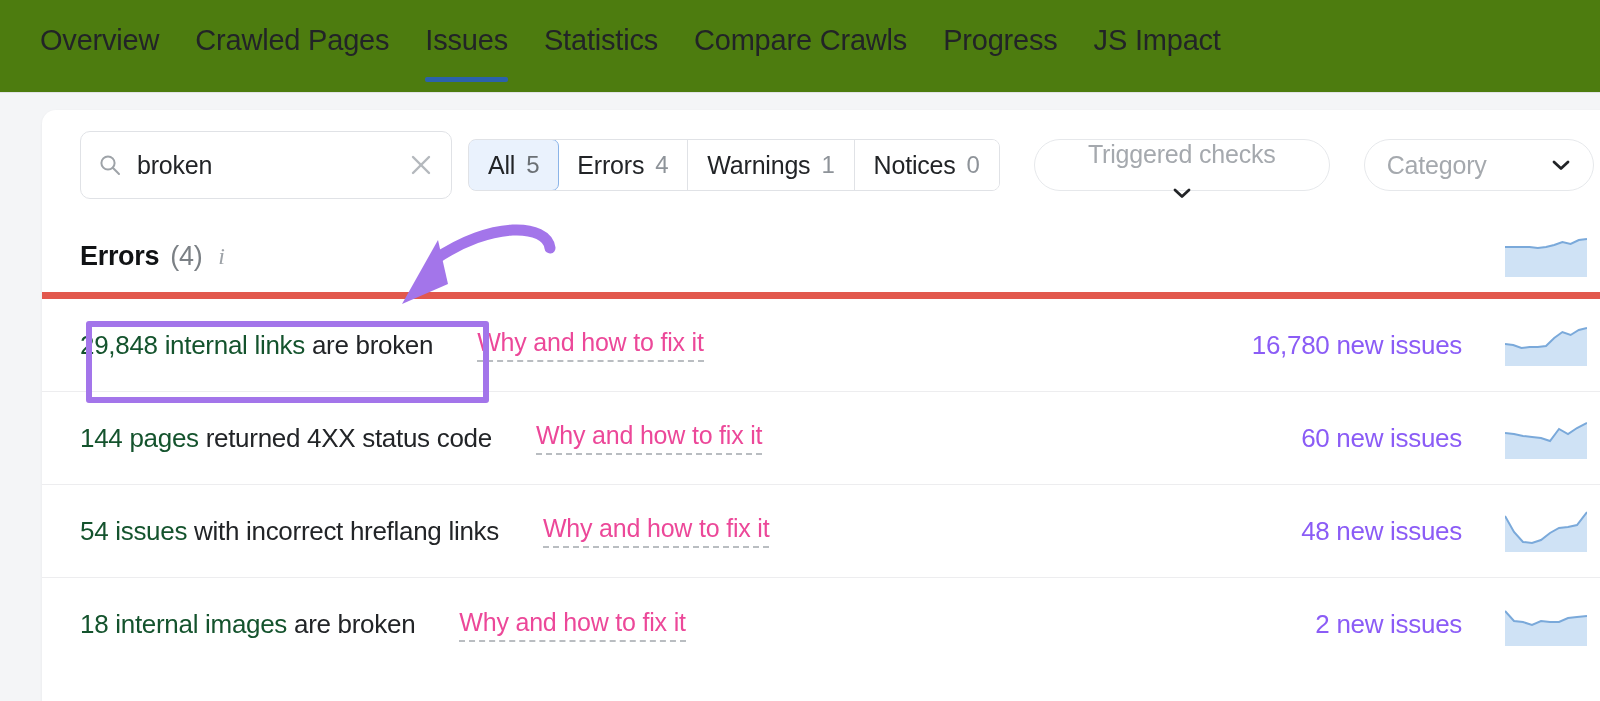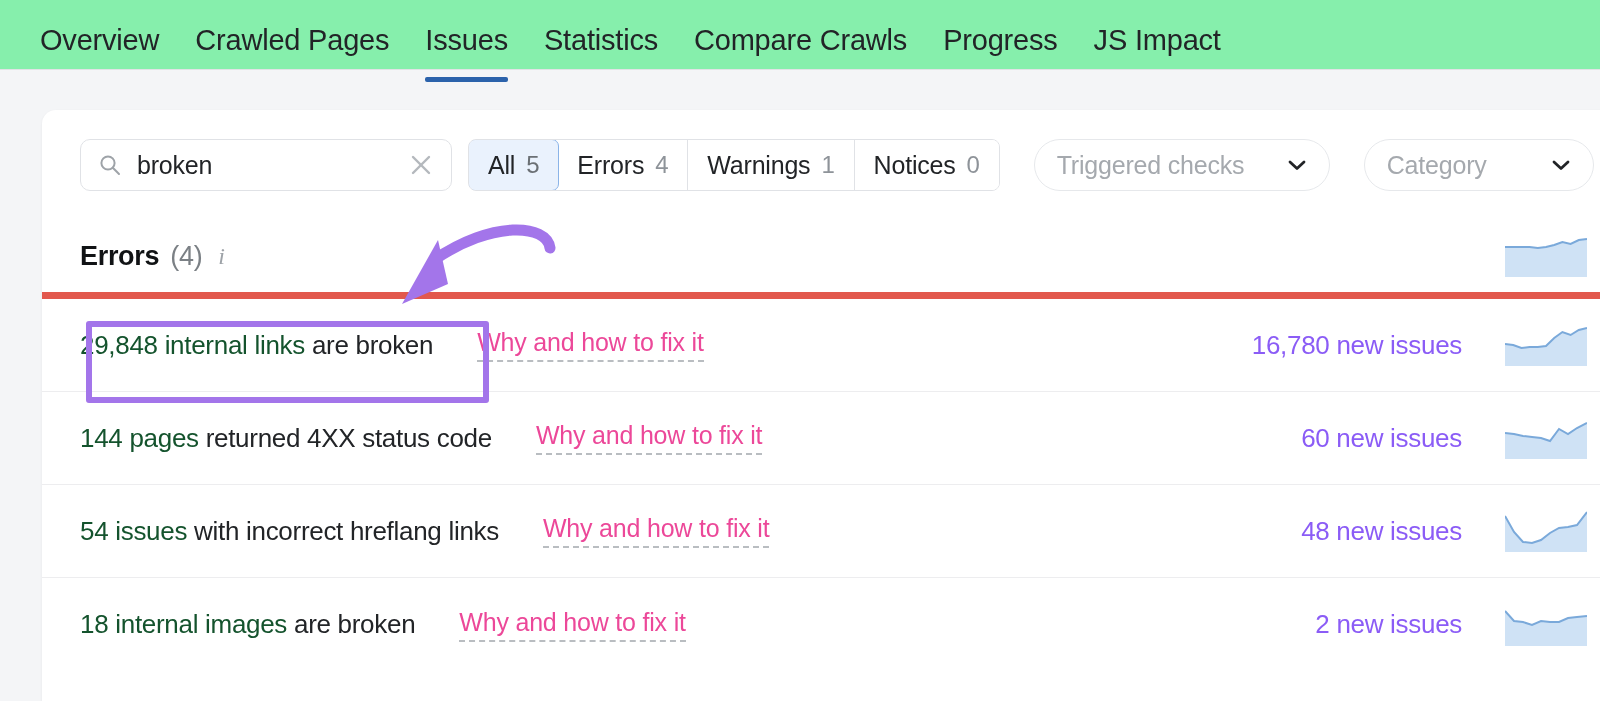--- a/index.html
+++ b/index.html
@@ -21,22 +21,22 @@
     position: relative;
     width: 1600px;
     height: 701px;
   }
 
   
   .tabbar {
     position: absolute;
     top: 0; left: 0;
     width: 1600px;
-    height: 70px;
-    background: #86efac;
+    height: 93px;
+    background: #4d7c0f;
     border-bottom: 1px solid #e1e3e6;
   }
 
   .tabs {
     position: absolute;
     left: 40px;
     top: 0;
     height: 85px;
     display: flex;
     align-items: flex-start;
@@ -84,21 +84,21 @@
     height: 110px;
     display: flex;
     align-items: center;
     padding-left: 38px;
     gap: 0;
   }
 
   .search-box {
     position: relative;
     width: 372px;
-    height: 52px;
+    height: 68px;
     border: 1px solid #e0e2e6;
     border-radius: 10px;
     background: #fff;
     display: flex;
     align-items: center;
     cursor: text;
   }
 
   .search-icon {
     position: absolute;
@@ -172,21 +172,21 @@
     margin-left: 34px;
     font-size: 25px;
     color: #a5a9ae;
     cursor: pointer;
     background: #fff;
     gap: 18px;
     letter-spacing: -0.2px;
     white-space: nowrap;
   }
 
-  .dropdown.dd-triggered { width: 296px; }
+  .dropdown.dd-triggered { width: 296px; flex-direction: column; }
   .dropdown.dd-category  { width: 230px; }
 
   .chev {
     width: 20px; height: 12px;
     flex: none;
   }
 
   
   .section-head {
     position: relative;

